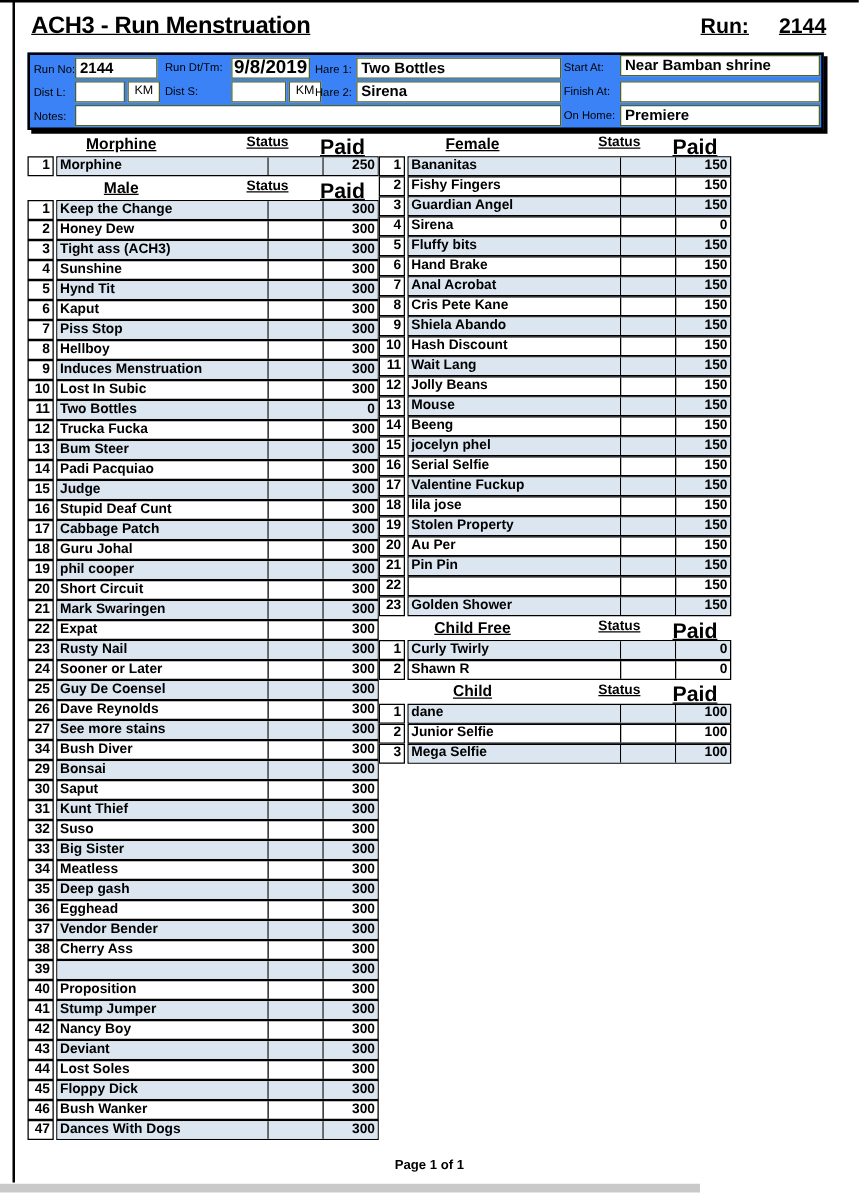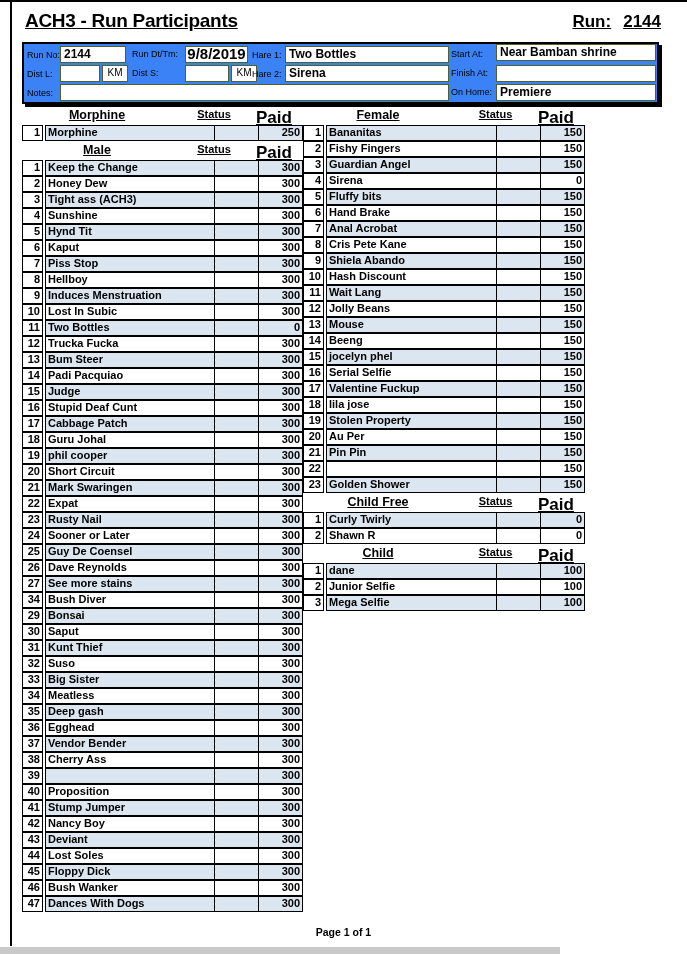--- a/index.html
+++ b/index.html
@@ -6,21 +6,21 @@
   body{
     width:687px;height:954px;position:relative;background:#fff;color:#000;
     font-family:"Liberation Sans",sans-serif;overflow:hidden;
   }
   .topline{position:absolute;left:0;top:0;width:687px;height:2px;background:#000;}
   .leftline{position:absolute;left:10px;top:0;width:2px;height:946px;background:#000;}
   .bottomband{position:absolute;left:0;top:947px;width:560px;height:7px;background:#c9c9c9;}
 
   .titlerow{position:absolute;left:25px;top:10px;width:636px;display:flex;justify-content:space-between;align-items:baseline;}
   .doc-title{font-size:19px;font-weight:bold;text-decoration:underline;letter-spacing:-0.3px;}
-  .run-wrap{display:flex;gap:12px;font-size:17px;font-weight:bold;}
+  .run-wrap{display:flex;gap:24px;font-size:17px;font-weight:bold;}
   .run-wrap span{text-decoration:underline;}
 
   .infobox{position:absolute;left:22px;top:42px;width:637px;height:62px;border:2px solid #000;
     background:#3b82f6;box-shadow:3px 3px 0 #000;box-sizing:border-box;}
   .lbl{position:absolute;font-size:9px;white-space:nowrap;color:#000;}
   .fbox{position:absolute;border:1.5px solid var(--fieldborder);height:17px;box-sizing:border-box;
     font-weight:bold;font-size:12px;line-height:14px;padding:0 3px;overflow:hidden;white-space:nowrap;background:#fff;}
   .fbox.small{font-size:15px;text-align:center;padding:0 1px;}
   .fbox.km{font-size:10px;text-align:center;font-weight:normal;padding:0;}
 
@@ -48,21 +48,21 @@
     font-size:10.5px;font-weight:bold;}
 </style>
 </head>
 <body>
 
 <div class="topline"></div>
 <div class="leftline"></div>
 <div class="bottomband"></div>
 
 <div class="titlerow">
-  <div class="doc-title">ACH3 - Run Participants</div>
+  <div class="doc-title">ACH3 - Run Menstruation</div>
   <div class="run-wrap">
     <span>Run:</span>
     <span>2144</span>
   </div>
 </div>
 
 <div class="infobox">
   <div class="lbl" style="left:3px;top:6px">Run No:</div>
   <div class="fbox" style="left:36px;top:2px;width:66px">2144</div>
   <div class="lbl" style="left:108px;top:5px">Run Dt/Tm:</div>

